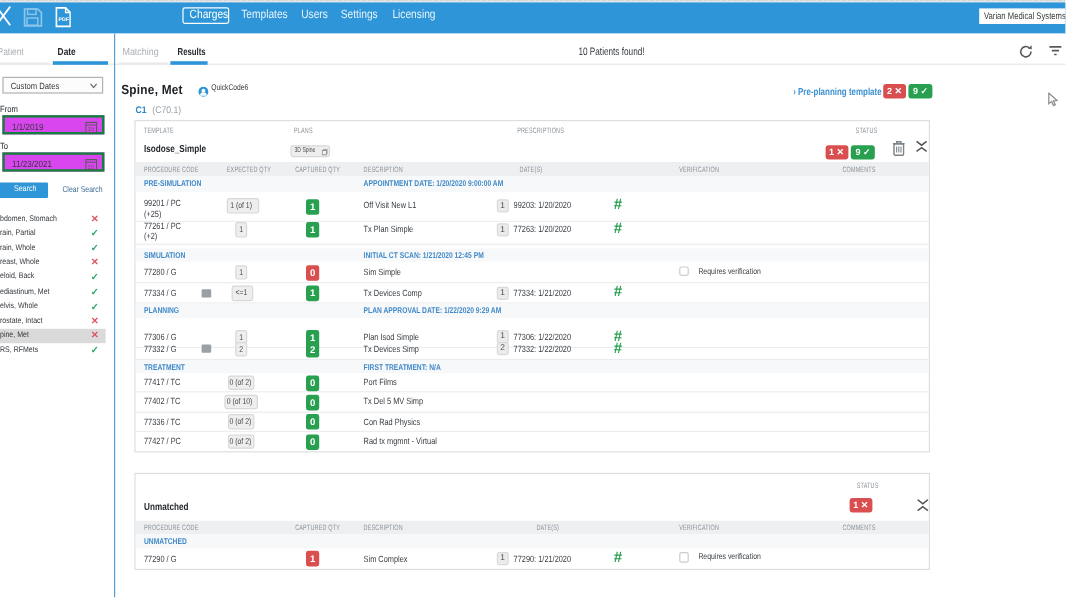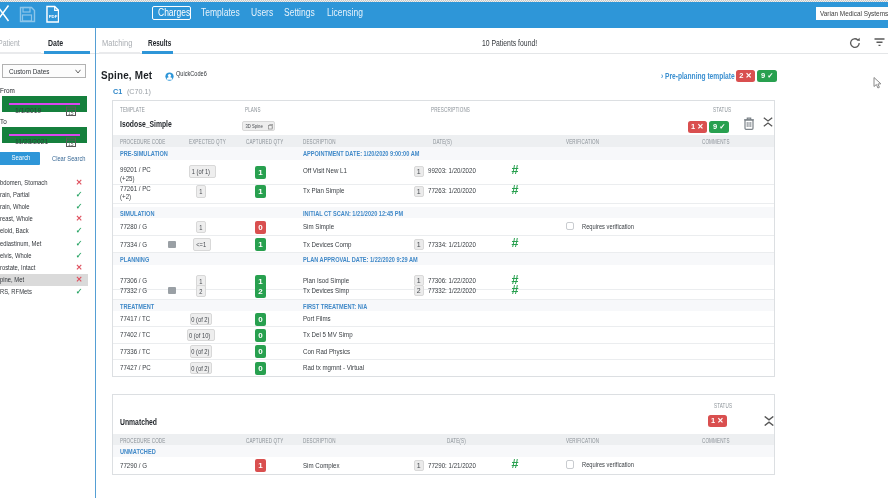--- a/index.html
+++ b/index.html
@@ -24,21 +24,21 @@
 
 #tabbar { left:0; top:28px; width:888px; height:26px; background:#fff; border-bottom:1px solid #e4e6e8; }
 .tab { position:absolute; top:2.5px; height:25px; line-height:25px; font-size:8.5px; color:#aaaeb3;
   transform:scaleX(0.82); transform-origin:0 50%; white-space:nowrap; }
 .tab.active { color:#24282d; font-weight:bold; }
 .tabline { position:absolute; top:23px; height:2.5px; background:#2e96d8; }
 
 
 #divider { left:94.5px; top:28px; width:1.5px; height:470px; background:#559fd4; }
 .lbl { font-size:7.5px; color:#24282d; transform:scaleX(0.85); transform-origin:0 0; white-space:nowrap; }
-.inp { position:absolute; left:2px; width:85px; height:16px; border:7px solid #15803d; background:#d946ef; }
+.inp { position:absolute; left:2px; width:85px; height:16px; border:2px solid #15803d; background:#d946ef; }
 .inp .v { position:absolute; left:6px; top:0; height:14px; line-height:15px; font-size:7.5px; color:#33373c;
   transform:scaleX(0.9); transform-origin:0 50%; white-space:nowrap; }
 #seldates { left:2px; top:63.5px; width:84px; height:14.5px; border:1px solid #b2b2b2; background:#fcfcfc; }
 #seldates .v { position:absolute; left:6px; top:0; height:13px; line-height:13.5px; font-size:7.5px; color:#33373c;
   transform:scaleX(0.85); transform-origin:0 50%; white-space:nowrap; }
 .calico { position:absolute; right:4px; top:2.5px; width:10px; height:10px; }
 #searchbtn { left:-2px; top:152px; width:42px; height:12.5px; background:#2e96d8; border-radius:1px; }
 #searchbtn .v { position:absolute; left:50%; top:0; width:40px; margin-left:-18px; text-align:center; height:12.5px;
   line-height:12.5px; font-size:7px; color:#fff; transform:scaleX(0.85); }
 #clearsearch { left:51.5px; top:151.5px; height:13.5px; line-height:14px; font-size:7px; color:#3a6a96;

